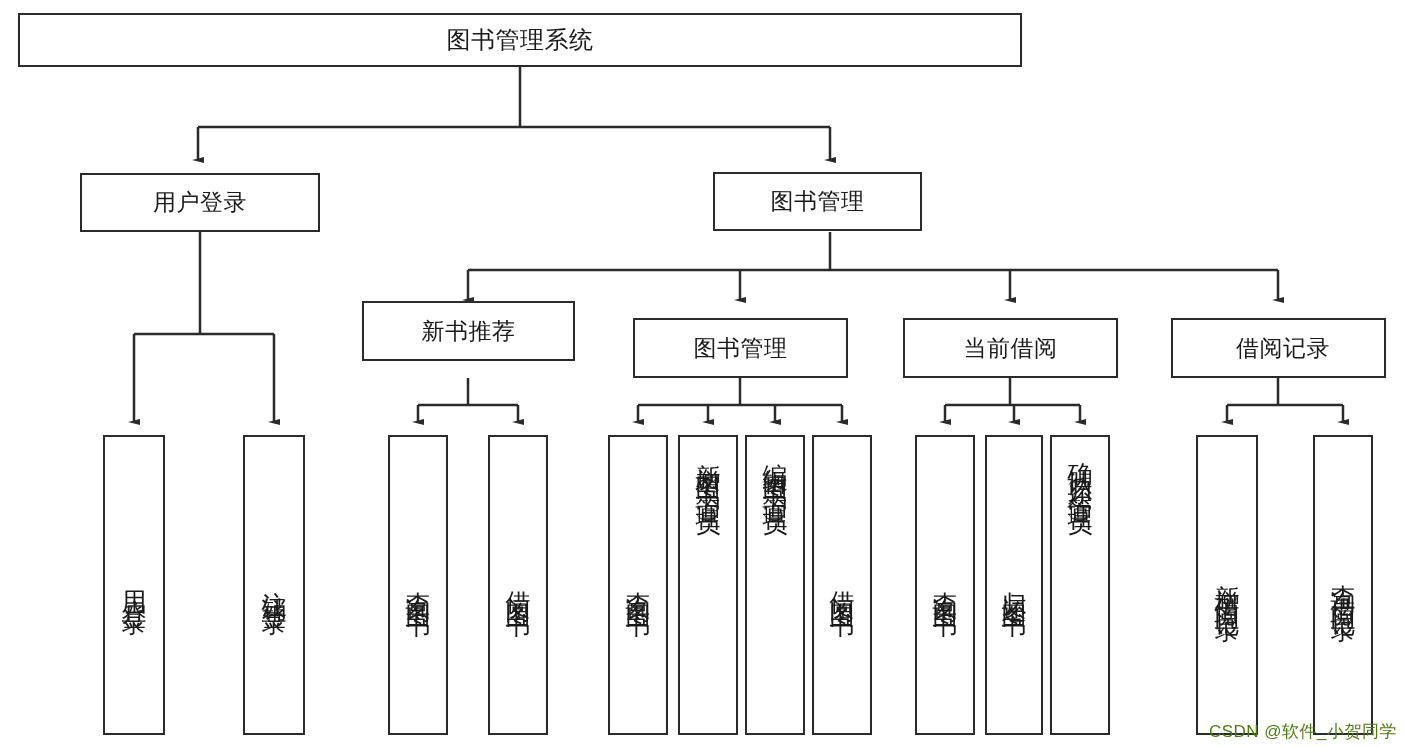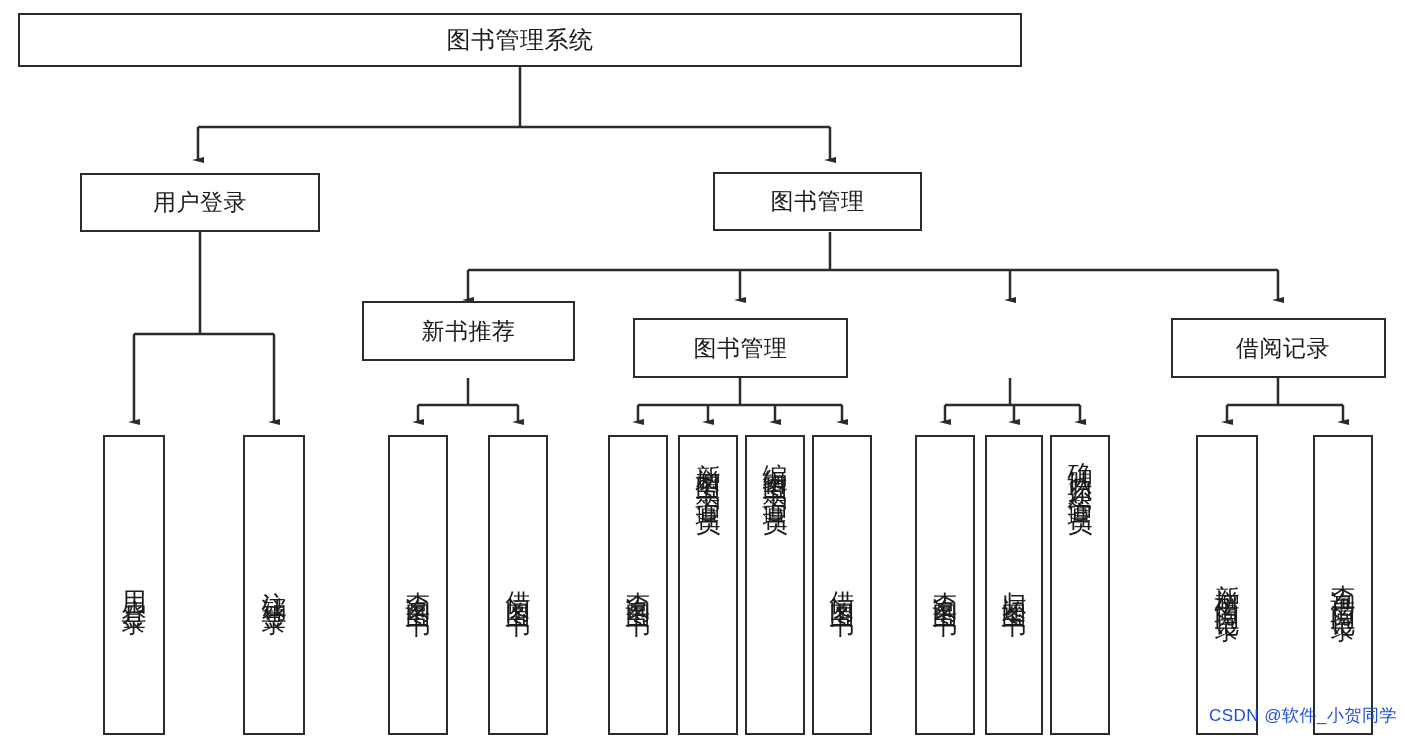--- a/index.html
+++ b/index.html
@@ -63,23 +63,23 @@
     letter-spacing: 7px;
     white-space: nowrap;
   }
   .node.vert.v-mid {
     align-items: center;
     padding-top: 0;
   }
   .watermark {
     position: absolute;
     right: 8px;
-    bottom: 20px;
+    bottom: 4px;
     font-size: 17px;
-    color: #1d4ed8;
+    color: #4d7c0f;
     letter-spacing: 0.5px;
     white-space: nowrap;
     user-select: none;
   }
 </style>
 </head>
 <body>
 
 <div id="canvas">
 
@@ -143,20 +143,23 @@
   <div class="node horiz" style="left:713px; top:172px; width:209px; height:59px;">
     <span class="label">图书管理</span>
   </div>
 
   <div class="node horiz" style="left:362px; top:301px; width:213px; height:60px;">
     <span class="label">新书推荐</span>
   </div>
   <div class="node horiz" style="left:633px; top:318px; width:215px; height:60px;">
     <span class="label">图书管理</span>
   </div>
+  <div class="node horiz" style="left:903px; top:318px; width:215px; height:60px;">
+    <span class="label">当前借阅</span>
+  </div>
   <div class="node horiz" style="left:1171px; top:318px; width:215px; height:60px;padding-left:9px;">
     <span class="label">借阅记录</span>
   </div>
 
   <div class="node vert v-mid" style="left:103px; top:435px; width:62px; height:300px;">
     <span class="label">用户登录</span>
   </div>
   <div class="node vert v-mid" style="left:243px; top:435px; width:62px; height:300px;">
     <span class="label">注销登录</span>
   </div>

